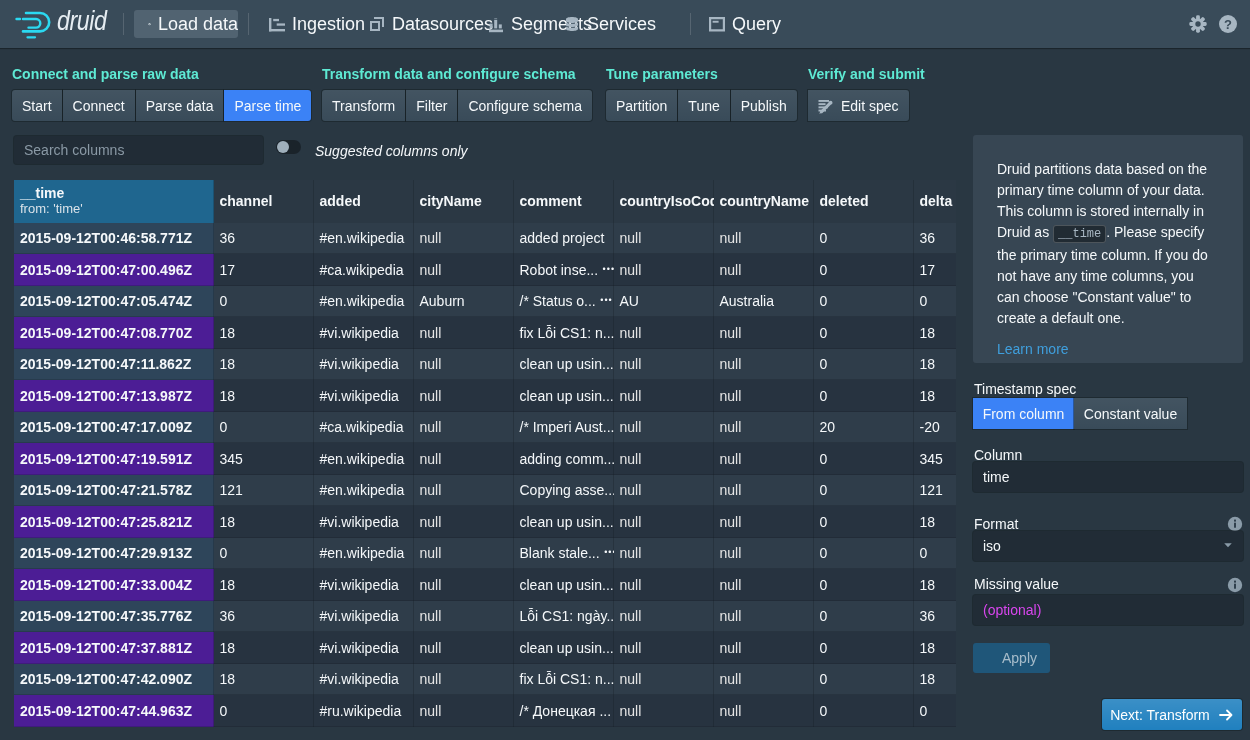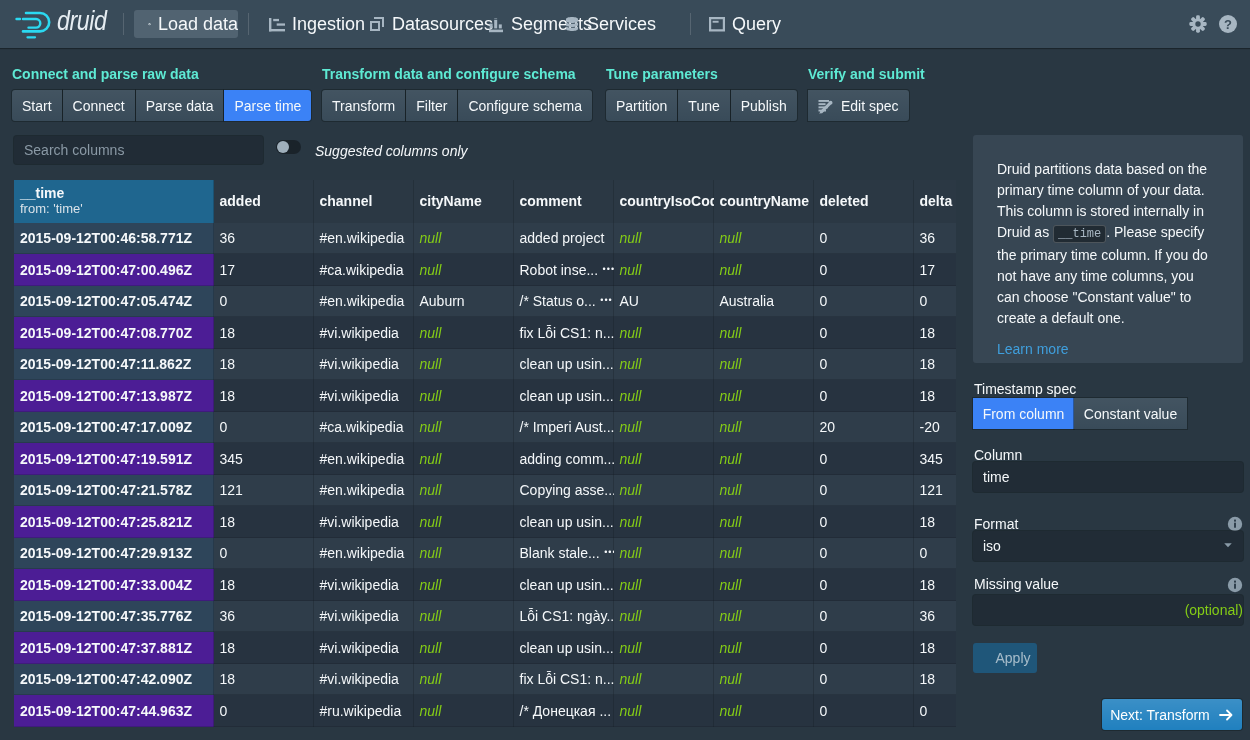--- a/index.html
+++ b/index.html
@@ -78,21 +78,21 @@
 .dt-r { height:31.5px; }
 .dt-r .dt-cell { height:31.5px; box-shadow:inset -1px 0 0 rgba(16,22,26,.25), inset 0 -1px 0 rgba(16,22,26,.2); } .dt-r .dt-cell.c8 { box-shadow:inset 0 -1px 0 rgba(16,22,26,.2) !important; }
 .r-odd .dt-cell { background:#2f3d4a; }
 .r-even .dt-cell { background:#273340; }
 .r-odd .dt-cell.tcol { background:#2e455a; }
 .r-even .dt-cell.tcol { background:#4c1d95; }
 .dt-r .tcol { font-weight:bold; }
 .c0 { width:199.5px; }
 .c1,.c2,.c3,.c4,.c5,.c6,.c7 { width:100px; }
 .c8 { width:42.5px; box-shadow:none !important; }
-.nul { font-style:italic; color:#84cc16; }
+.nul { color:#e5e5e5; }
 .dots { font-size:9px; letter-spacing:1px; position:relative; top:-1px; margin-left:1px; }
 
 .callout {
   position:absolute; left:973px; top:135px; width:270px; height:228px;
   background:#374653; border-radius:3px; padding:24px;
   font-size:14px; line-height:21px; color:#f5f8fa;
 }
 .code {
   font-family:"Liberation Mono", monospace; font-size:12px;
   background:rgba(16,22,26,.55); color:#a7b6c2;
@@ -100,26 +100,26 @@
   box-shadow:inset 0 0 0 1px rgba(255,255,255,.2);
 }
 .learn { color:#3f9fdd; }
 .plabel { position:absolute; left:974px; font-size:14px; color:#f5f8fa; }
 .pinput {
   position:absolute; left:973px; width:270px; height:30px;
   background:#212c36; border-radius:3px;
   box-shadow:0 0 0 1px rgba(16,22,26,.4);
   font-size:14px; line-height:30px; padding-left:10px; color:#f5f8fa;
 }
-.ph { color:#84cc16;text-align:right; }
+.ph { color:#d946ef; }
 .info-ic { position:absolute; left:1227px; width:16px; height:16px; }
 .seg { position:absolute; left:973px; top:398px; display:flex; }
 .caret { position:absolute; left:1222px; top:539px; }
 .apply {
-  position:absolute; left:973px; top:643px; width:64px; height:30px;
+  position:absolute; left:973px; top:643px; width:77px; height:30px;
   background:rgba(19,124,189,.45); border-radius:3px;
   font-size:14px; color:rgba(255,255,255,.6);
   display:flex; align-items:center; justify-content:center;padding-left:16px;
 }
 .nextbtn {
   position:absolute; left:1102px; top:699px; width:140px; height:31px;
   background:#2080bf; background-image:linear-gradient(to bottom, rgba(255,255,255,.12), rgba(255,255,255,0));
   border-radius:3px; box-shadow:0 0 0 1px rgba(16,22,26,.4);
   font-size:14px; color:#fff;
   display:flex; align-items:center; justify-content:center;
@@ -244,22 +244,22 @@
 <div class="search-input">Search columns</div>
 <div class="switch-pill"></div>
 <div class="switch-label">Suggested columns only</div>
 
 <div class="dtable">
   <div class="dt-row dt-head">
     <div class="dt-cell tcol c0">
         <div>__time</div>
         <div class="tsub">from: 'time'</div>
       </div>
+    <div class="dt-cell c2">channel</div>
     <div class="dt-cell c1">added</div>
-    <div class="dt-cell c2">channel</div>
     <div class="dt-cell c3">cityName</div>
     <div class="dt-cell c4">comment</div>
     <div class="dt-cell c5">countryIsoCode</div>
     <div class="dt-cell c6">countryName</div>
     <div class="dt-cell c7">deleted</div>
     <div class="dt-cell c8">delta</div>
   </div>
   <div class="dt-row dt-r r-odd">
       <div class="dt-cell tcol c0">2015-09-12T00:46:58.771Z</div>
       <div class="dt-cell c1">36</div>

